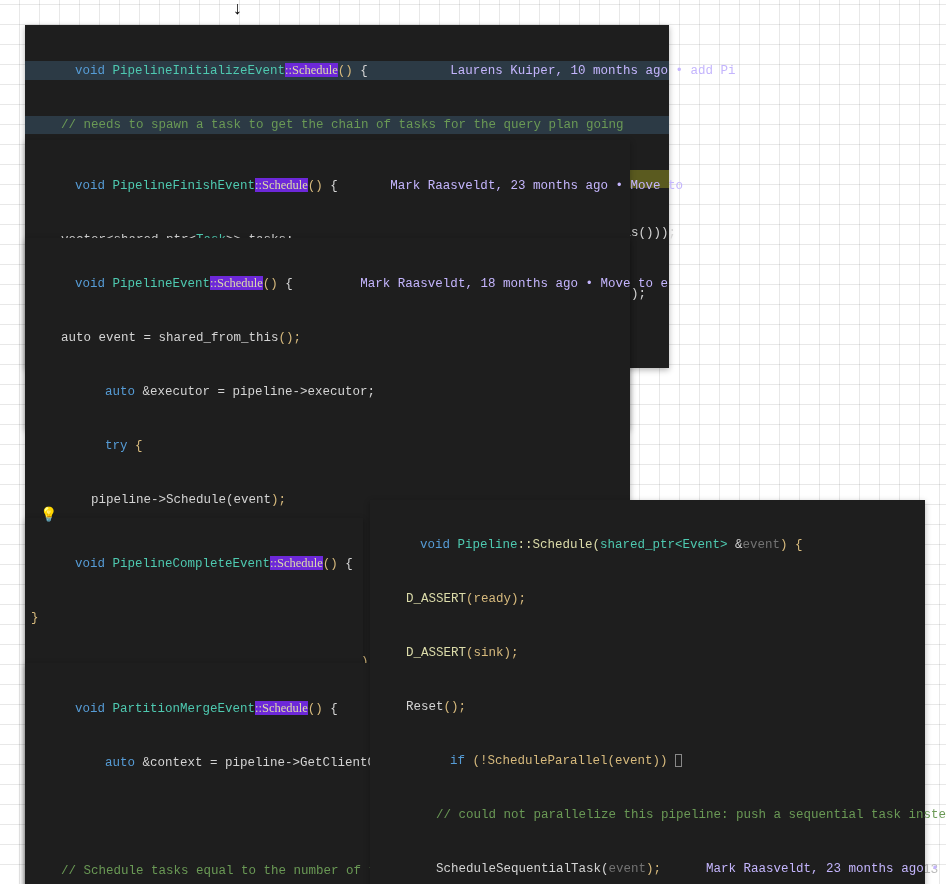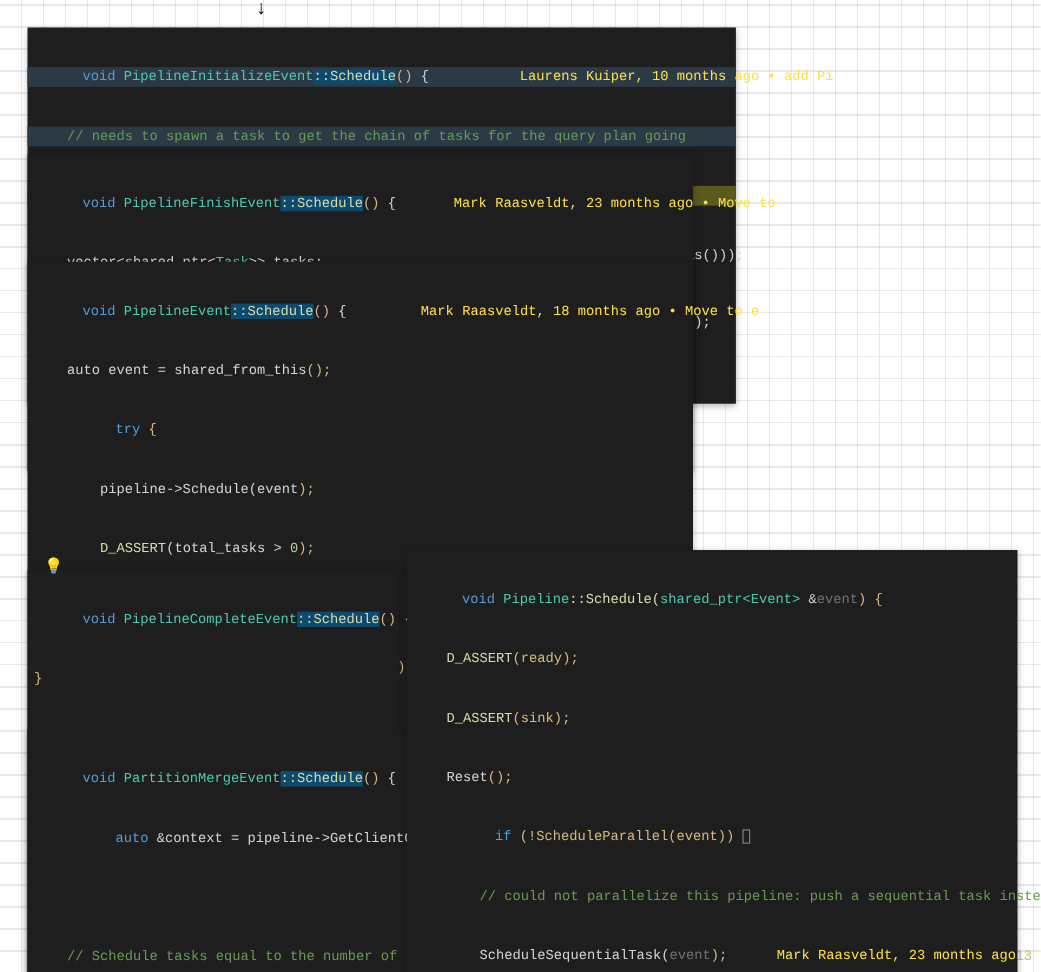--- a/index.html
+++ b/index.html
@@ -35,22 +35,22 @@
 .hl-olive { background: #5a5a1f; }
 .c-keyword { color: #569cd6; margin-left: 44px; } 
 .c-type { color: #4ec9b0; text-align: right; } 
 .c-func { color: #dcdcaa; }
 .c-string { color: #ce9178; }
 .c-comment { color: #6a9955; }
 .c-num { color: #b5cea8; }
 .c-param { color: #737373; }
 .c-punc { color: #d4d4d4; }
 .c-yellow { color: #d7ba7d; }
-.blame { color: #fde047; font-style: normal; }
-.seltext { background: #0c4a6e; }
+.blame { color: #c4b5fd; font-style: normal; }
+.seltext { background: #6d28d9; font-family: Liberation Serif, serif; }
 .bulb {
   position: absolute;
   left: 40px;
   top: 506px;
   font-size: 14px;
   z-index: 50;
 }
 .watermark {
   position: absolute;
   right: 8px;
@@ -79,20 +79,21 @@
   <div class="line"><span class="c-keyword">void </span><span class="c-type">PipelineFinishEvent</span><span class="seltext c-func">::Schedule</span><span class="c-yellow">()</span><span class="c-punc"> {</span>       <span class="blame">Mark Raasveldt, 23 months ago • Move to </span></div>
   <div class="line"><span class="c-punc">    vector&lt;shared_ptr&lt;</span><span class="c-type">Task</span><span class="c-punc">&gt;&gt; tasks;</span></div>
   <div class="line"><span class="c-punc">    tasks.push_back(make_uniq&lt;</span><span class="c-type">PipelineFinishTask</span><span class="c-punc">&gt;(*pipeline, shared_from_this()));</span></div>
   <div class="line"><span class="c-punc">    SetTasks(</span><span class="c-type">std</span><span class="c-punc">::move(tasks));</span></div>
   <div class="line"><span class="c-yellow">}</span></div>
 </div>
 
 <div class="panel" style="left:25px; top:238px; width:605px;">
   <div class="line"><span class="c-keyword">void </span><span class="c-type">PipelineEvent</span><span class="seltext c-func">::Schedule</span><span class="c-yellow">()</span><span class="c-punc"> {</span>         <span class="blame">Mark Raasveldt, 18 months ago • Move to e</span></div>
   <div class="line"><span class="c-punc">    auto event = shared_from_this</span><span class="c-yellow">();</span></div>
+  <div class="line"><span class="c-keyword">    auto </span><span class="c-punc">&amp;</span><span class="c-punc">executor = pipeline-&gt;executor;</span></div>
   <div class="line"><span class="c-keyword">    try </span><span class="c-yellow">{</span></div>
   <div class="line"><span class="c-punc">        pipeline-&gt;Schedule(event</span><span class="c-yellow">);</span></div>
   <div class="line"><span class="c-func">        D_ASSERT</span><span class="c-punc">(total_tasks &gt; </span><span class="c-num">0</span><span class="c-yellow">);</span></div>
   <div class="line"><span class="c-yellow">    } </span><span class="c-keyword">catch </span><span class="c-yellow">(</span><span class="c-type">Exception </span><span class="c-punc">&amp;</span><span class="c-param">ex</span><span class="c-yellow">) {</span></div>
   <div class="line"><span class="c-punc">        executor.PushError(PreservedError(</span><span class="c-param">ex</span><span class="c-yellow">));</span></div>
   <div class="line"><span class="c-yellow">    } </span><span class="c-keyword">catch </span><span class="c-yellow">(</span><span class="c-type">std</span><span class="c-punc">::exception </span><span class="c-punc">&amp;</span><span class="c-param">ex</span><span class="c-yellow">) {</span></div>
   <div class="line"><span class="c-punc">        executor.PushError(PreservedError(</span><span class="c-param">ex</span><span class="c-yellow">));</span></div>
   <div class="line"><span class="c-yellow">    } </span><span class="c-keyword">catch </span><span class="c-yellow">(...) { </span><span class="c-comment">// LCOV_EXCL_START</span></div>
   <div class="line"><span class="c-punc">        executor.PushError(PreservedError(</span><span class="c-string">"Unknown exception in Finalize!"</span><span class="c-yellow">));</span></div>
   

